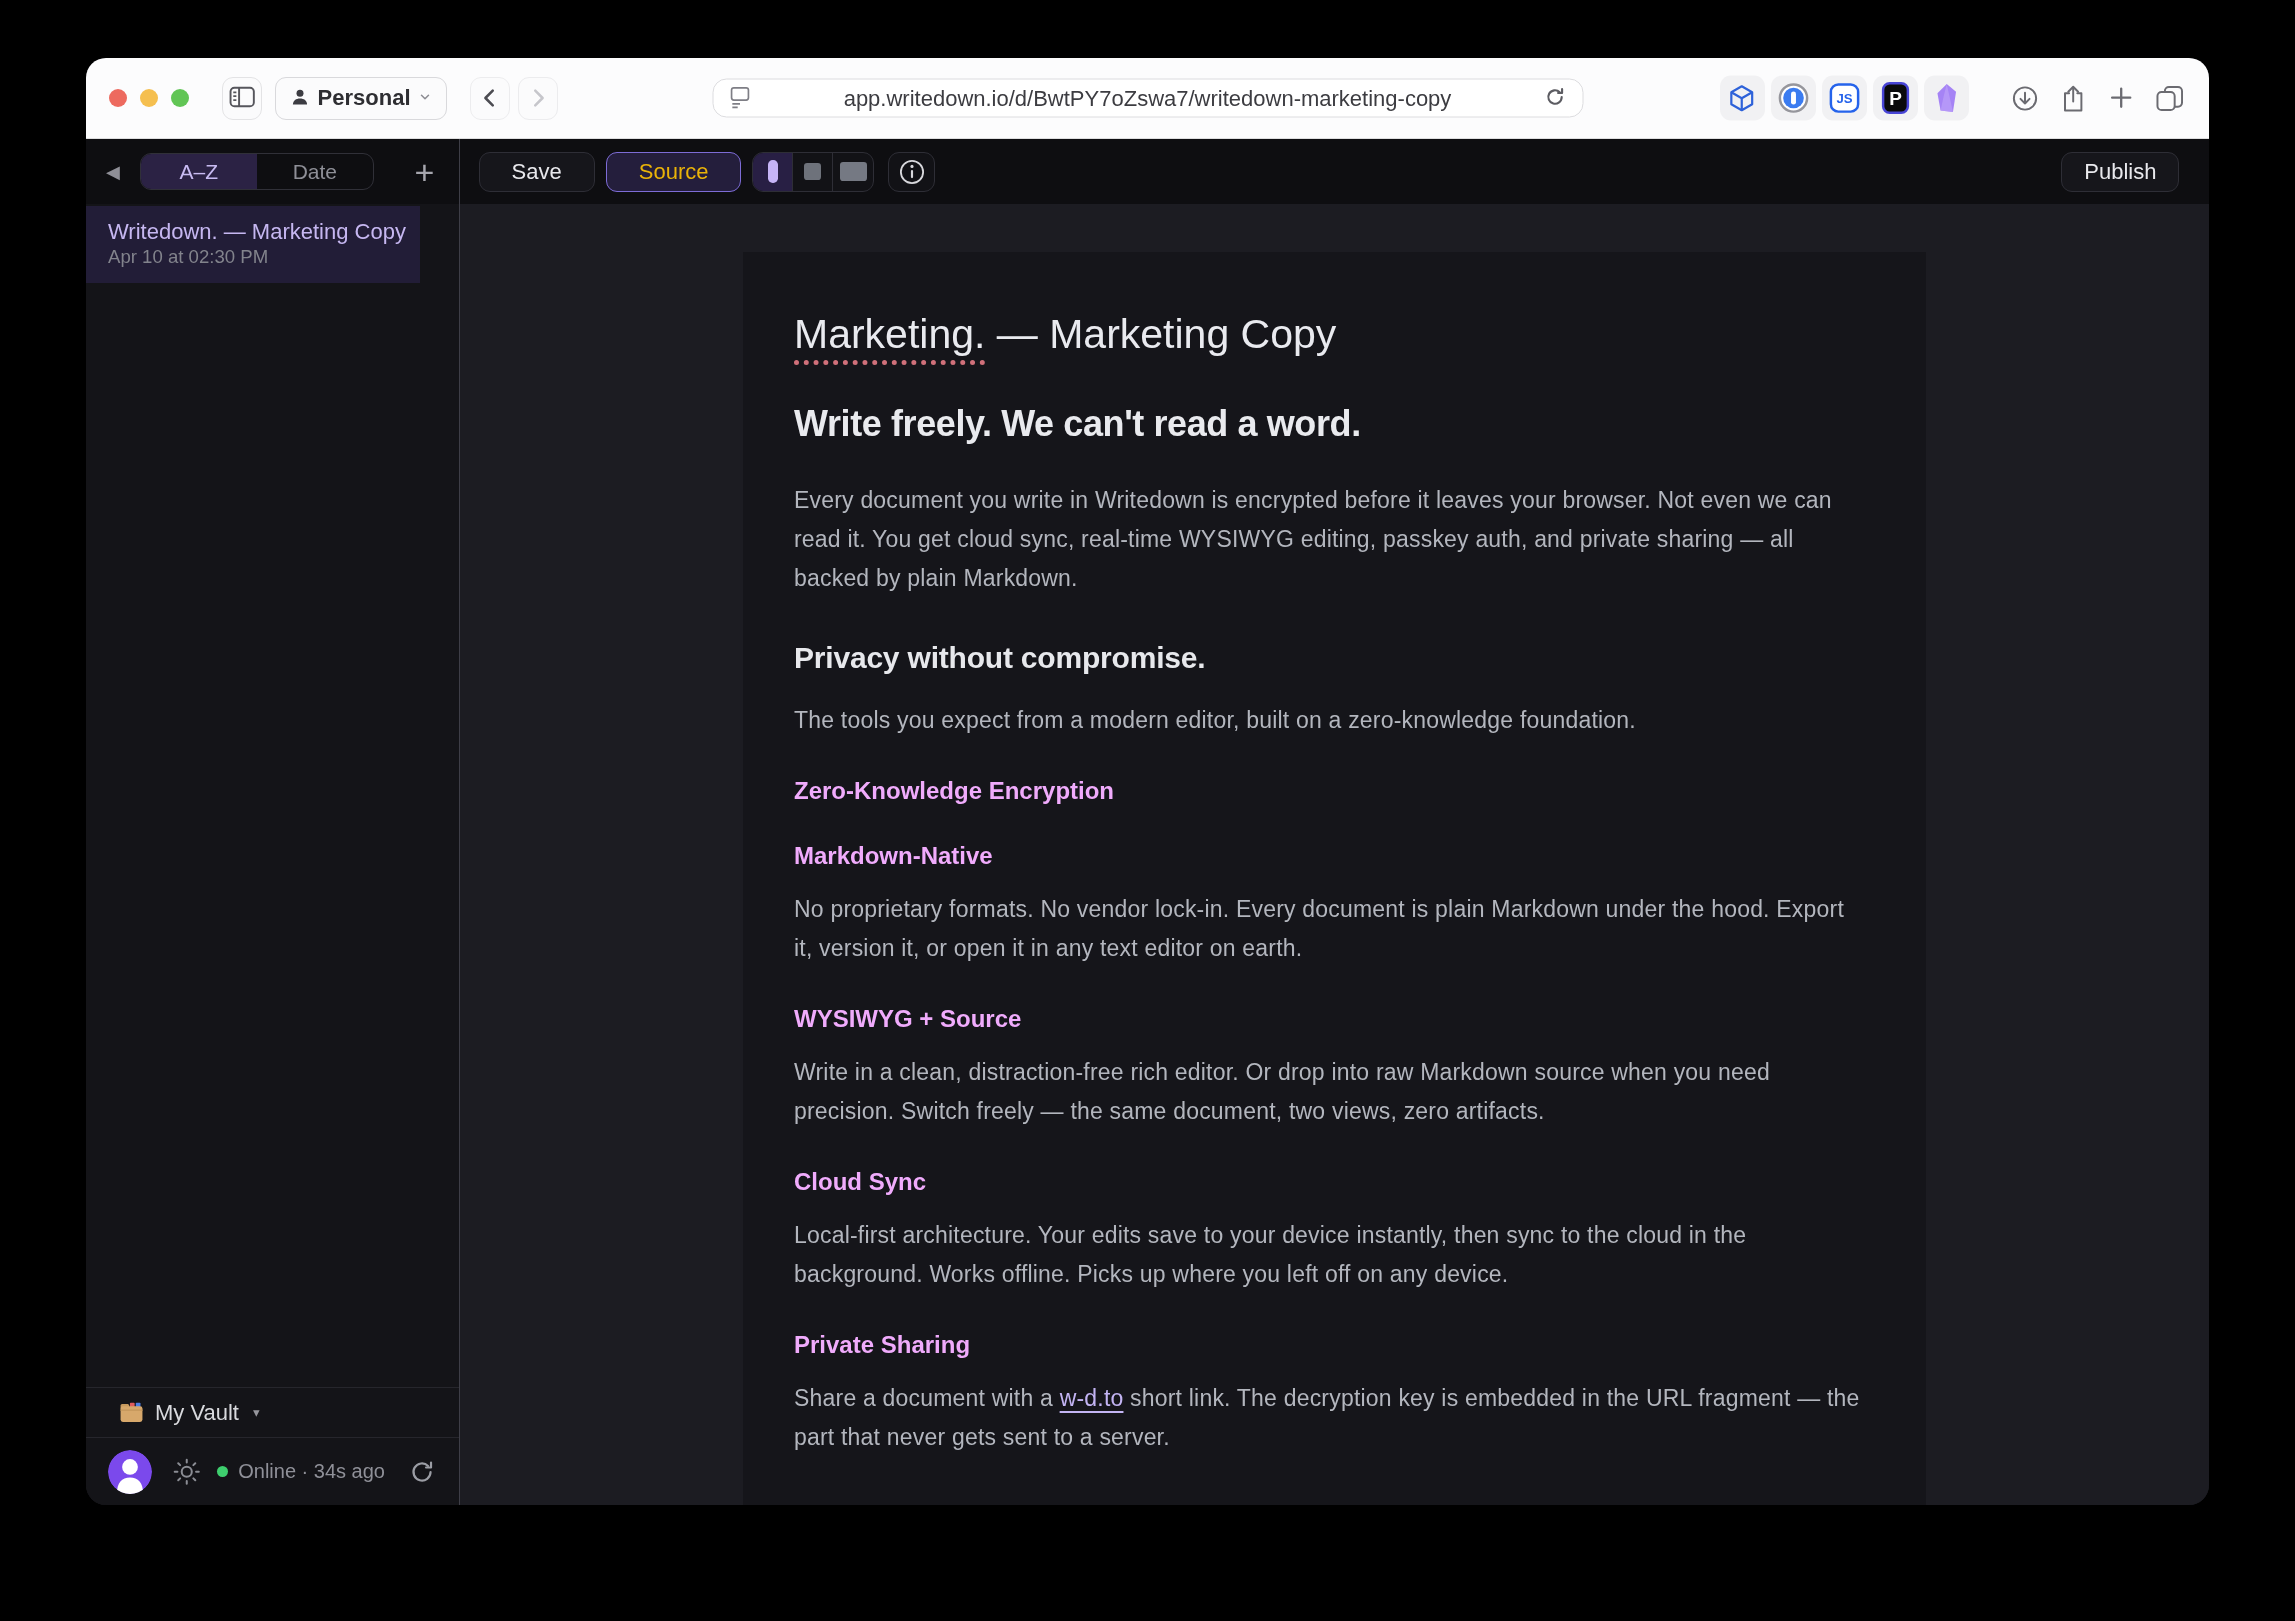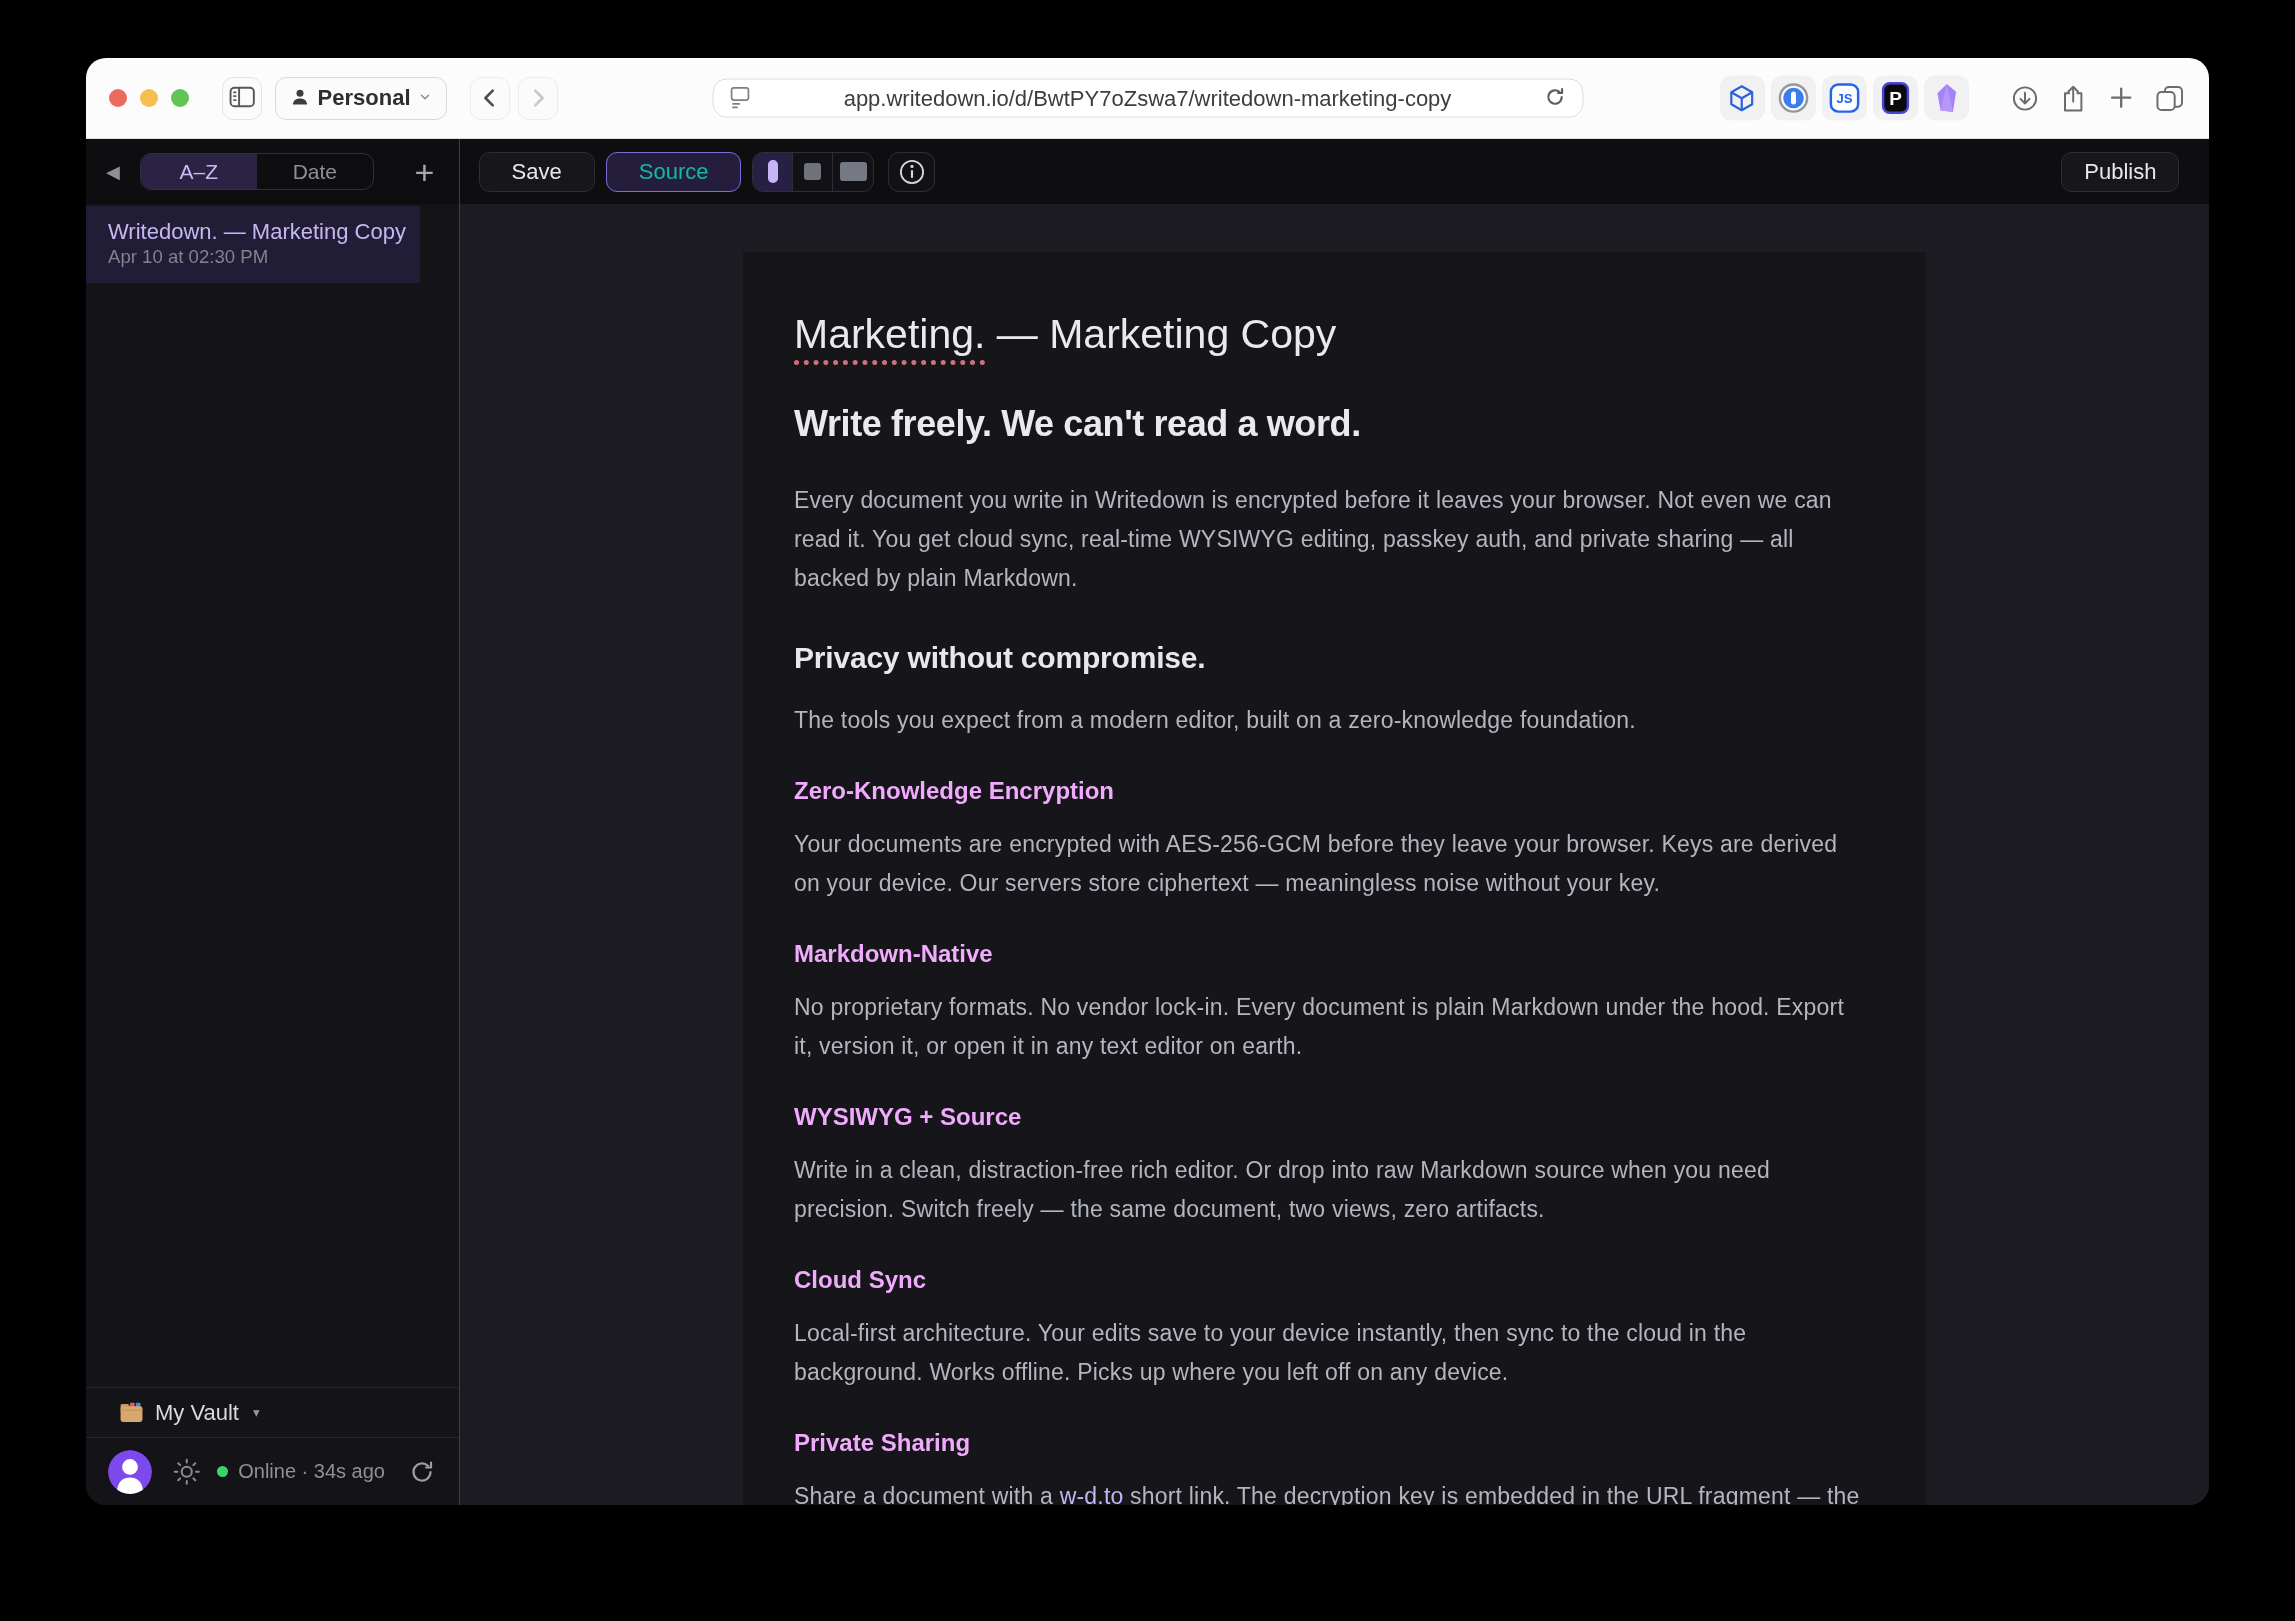--- a/index.html
+++ b/index.html
@@ -45,21 +45,21 @@
   .collapse-tri { color:#8f8f97; font-size:18px; line-height:1; }
   .sort-tabs { display:flex; margin-left:20px; height:37px; border:1.6px solid #303038; border-radius:11px; overflow:hidden; }
   .sort-tab { width:116px; display:flex; align-items:center; justify-content:center; font-size:21px; color:#8e8f97; }
   .sort-tab.active { background:#2b2244; color:#c8bbf2; }
   .add-note { margin-left:auto; margin-right:4.7px; color:#a6a6ae; font-size:34px; font-weight:300; line-height:1; }
   .strip-main { flex:1; display:flex; align-items:center; padding:0 18.6px; }
   .dbtn {
     height:40px; border:1.6px solid #2e2e36; border-radius:11px; background:#16161b;
     color:#e9e9ed; font-size:22px; display:flex; align-items:center; padding:0 32px; white-space:nowrap;
   }
-  .dbtn.source { margin-left:11px; border-color:#7d6cd6; background:#241e3c; color:#14b8a6; }
+  .dbtn.source { margin-left:11px; border-color:#7d6cd6; background:#241e3c; color:#eab308; }
   .segmented { margin-left:11px; height:40px; border:1.6px solid #2e2e36; border-radius:11px; display:flex; overflow:hidden; background:#121216; }
   .seg { width:40px; display:flex; align-items:center; justify-content:center; border-right:1.6px solid #2e2e36; }
   .seg:last-child { border-right:none; }
   .seg.active { background:#281f44; }
   .pill-narrow { width:10px; height:23px; border-radius:4.7px; background:#c6b4f7; }
   .sq-mid { width:17px; height:17px; border-radius:3.1px; background:#6e727b; }
   .sq-wide { width:26.4px; height:18.6px; border-radius:3.1px; background:#757983; }
   .info-btn { margin-left:14px; width:47px; height:40px; border:1.6px solid #2e2e36; border-radius:11px; display:flex; align-items:center; justify-content:center; background:#121216; }
   .publish-btn { margin-left:auto; margin-right:11px; padding:0 22px; }
   
@@ -296,21 +296,20 @@
 
     <div class="main">
       <div class="page">
         <h1 class="doc-title"><span class="misspelled">Marketing.</span><span> — Marketing Copy</span></h1>
         <h2 class="headline">Write freely. We can't read a word.</h2>
         <p class="para">Every document you write in Writedown is encrypted before it leaves your browser. Not even we can read it. You get cloud sync, real-time WYSIWYG editing, passkey auth, and private sharing — all backed by plain Markdown.</p>
         <h3 class="h2">Privacy without compromise.</h3>
         <p class="para">The tools you expect from a modern editor, built on a zero-knowledge foundation.</p>
 
         <h4 class="h3">Zero-Knowledge Encryption</h4>
-        <p class="para">Your documents are encrypted with AES-256-GCM before they leave your browser. Keys are derived on your device. Our servers store ciphertext — meaningless noise without your key.</p>
 
         <h4 class="h3">Markdown-Native</h4>
         <p class="para">No proprietary formats. No vendor lock-in. Every document is plain Markdown under the hood. Export it, version it, or open it in any text editor on earth.</p>
 
         <h4 class="h3">WYSIWYG + Source</h4>
         <p class="para">Write in a clean, distraction-free rich editor. Or drop into raw Markdown source when you need precision. Switch freely — the same document, two views, zero artifacts.</p>
 
         <h4 class="h3">Cloud Sync</h4>
         <p class="para">Local-first architecture. Your edits save to your device instantly, then sync to the cloud in the background. Works offline. Picks up where you left off on any device.</p>
 

